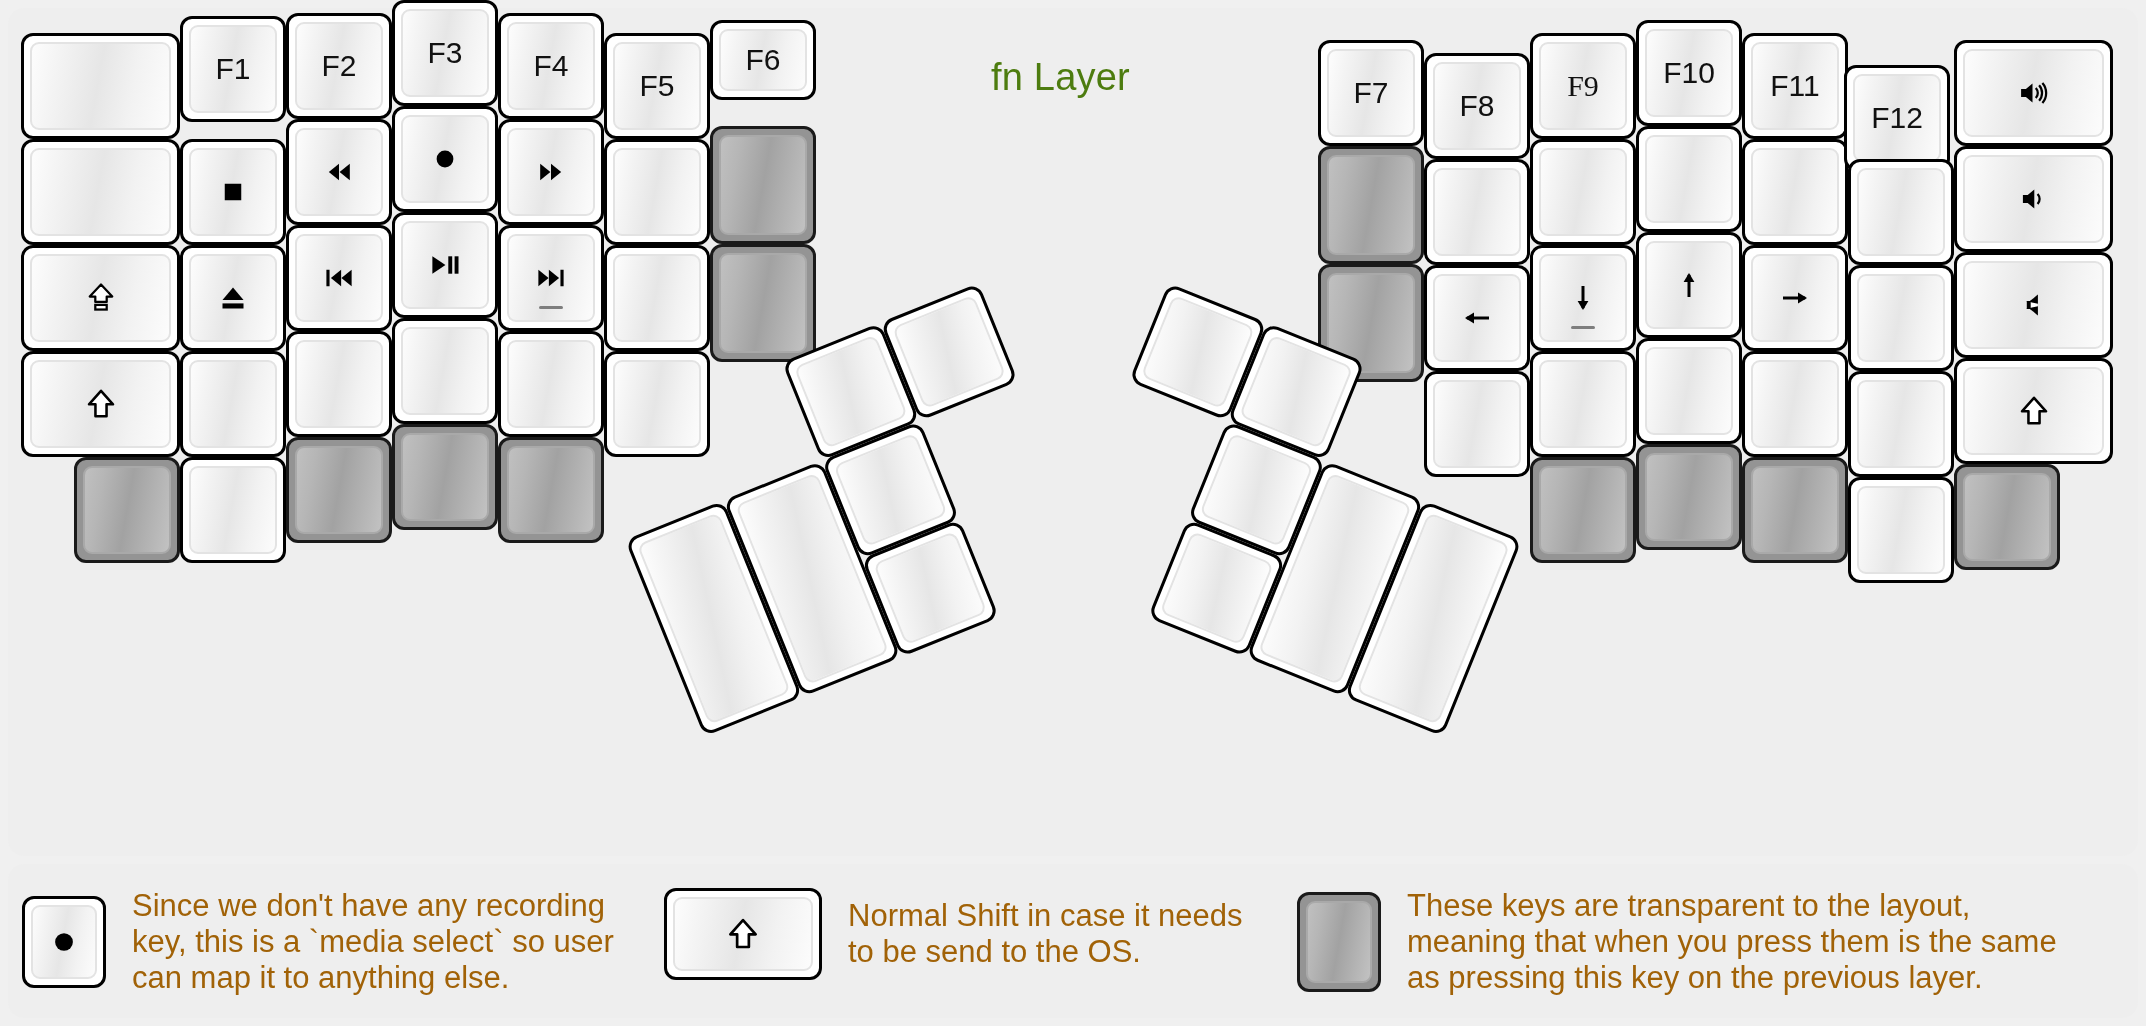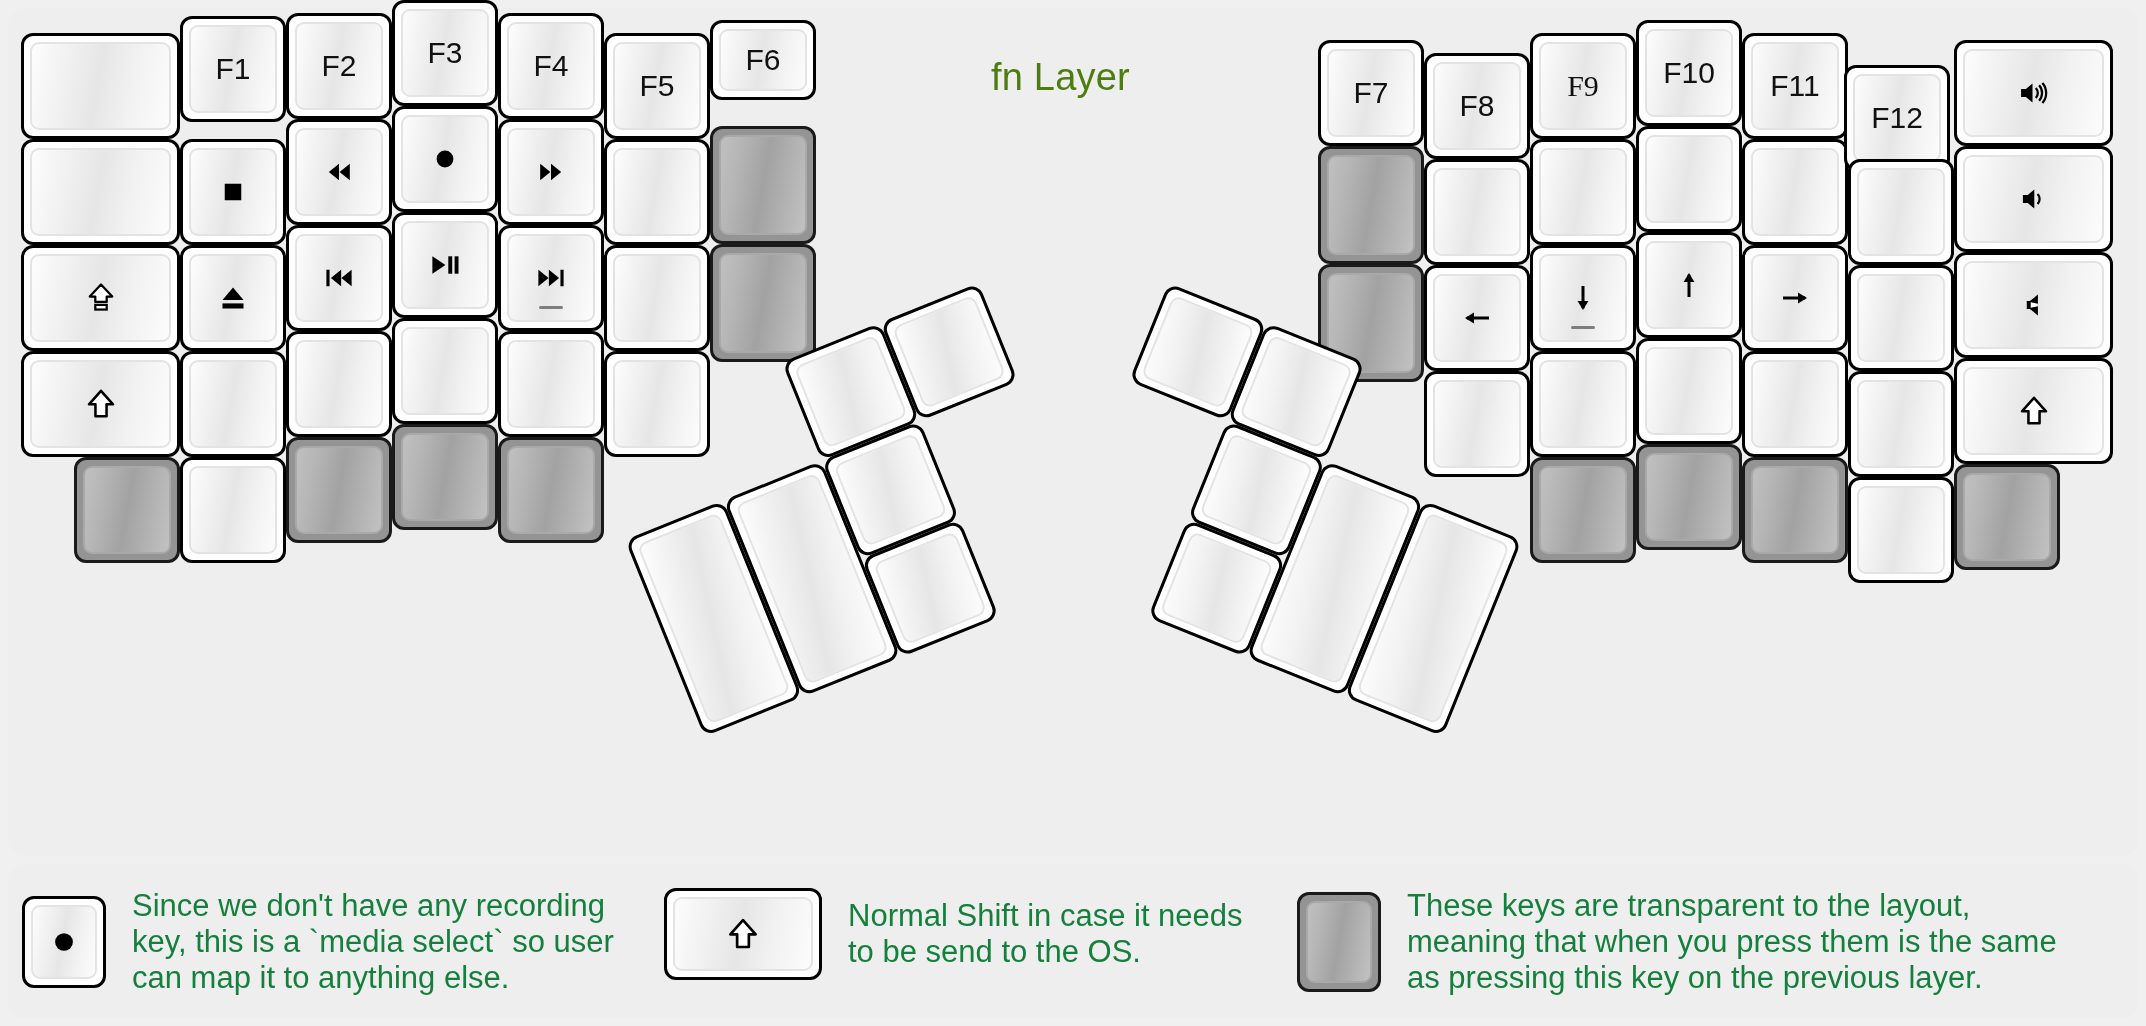--- a/index.html
+++ b/index.html
@@ -87,21 +87,21 @@
     background:linear-gradient(100deg,#fdfdfd 0%,#f4f4f4 18%,#e6e6e6 48%,#f2f2f2 72%,#fcfcfc 100%);
     display:flex;align-items:center;justify-content:center;
   }
   .leg-key.trans{background:#949494;border-color:#1a1a1a;}
   .leg-key.trans > .cap{
     border-color:#a9a9a9;
     background:linear-gradient(100deg,#c0c0c0 0%,#b6b6b6 20%,#a2a2a2 50%,#b2b2b2 75%,#c2c2c2 100%);
   }
   .leg-text{
     margin-left:26px;
-    font-size:31px;line-height:1.16;color:#15803d;
+    font-size:31px;line-height:1.16;color:#a16207;
     white-space:pre-line;
   }
 </style>
 </head>
 <body>
 
 <div id="root">
 
   <div class="panel" id="board-panel"></div>
   <div class="panel" id="legend-panel"></div>

